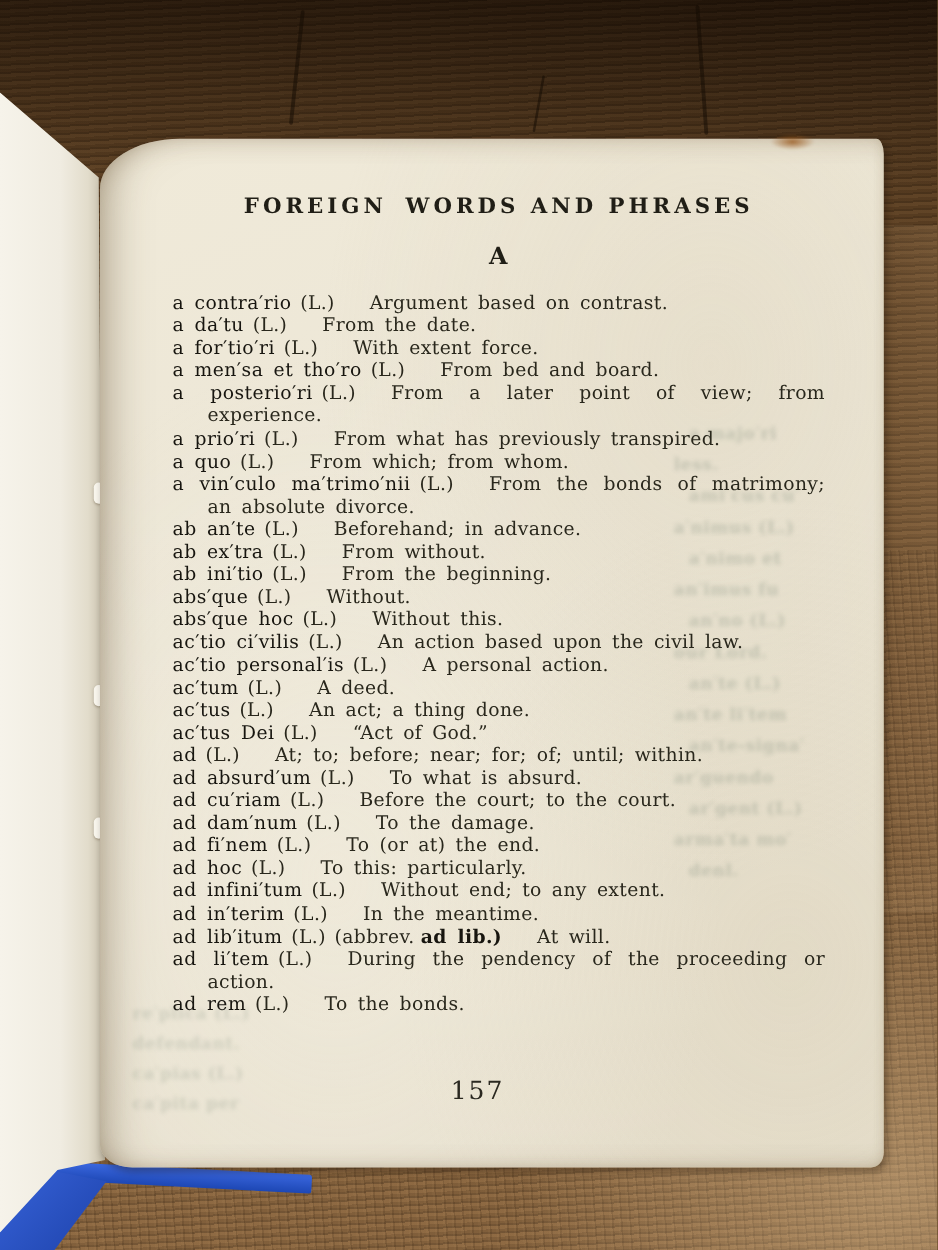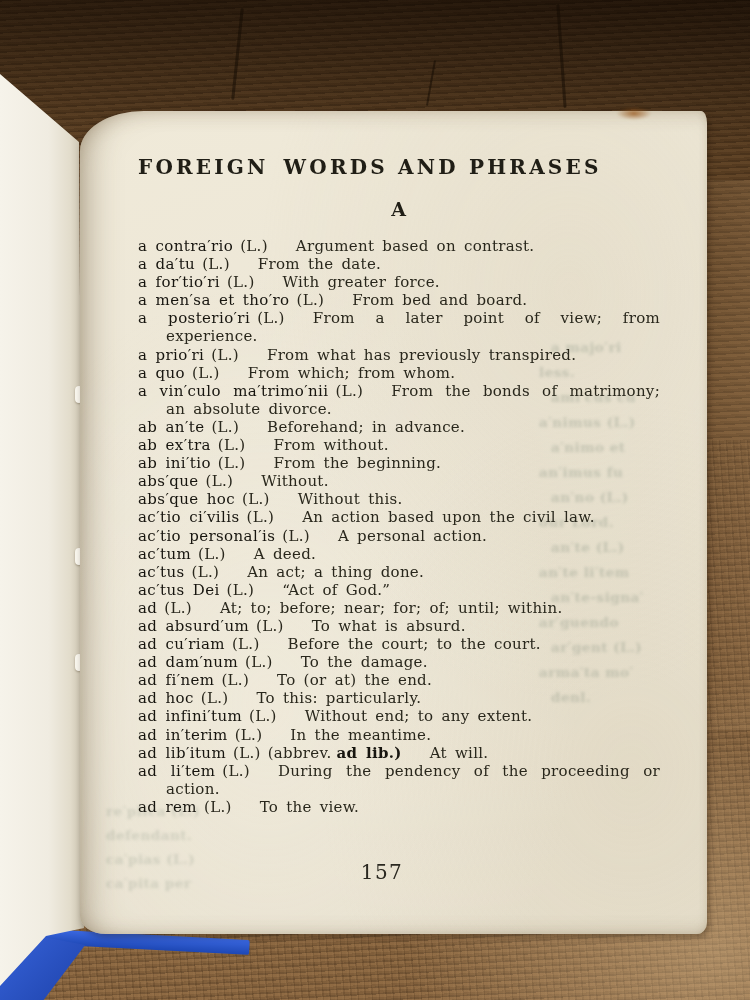--- a/index.html
+++ b/index.html
@@ -70,21 +70,21 @@
 
   
   .ghost{position:absolute;font-weight:bold;color:#5f7263;
     filter:blur(1.7px);letter-spacing:.5px;pointer-events:none;}
   .ghost-right{right:16px;top:224px;width:152px;font-size:13.5px;line-height:25px;opacity:.26;}
   .ghost-right div:nth-child(odd){margin-left:12px;}
   .ghost-bottom{left:26px;top:688px;width:210px;font-size:13.5px;line-height:24px;opacity:.2;}
 
   
   .content{position:absolute;left:58px;top:0;width:522px;color:#262419;}
-  .page-header{margin-top:44px;font-weight:bold;font-size:20px;
+  .page-header{margin-top:44px;text-align:center;font-weight:bold;font-size:17px;
     letter-spacing:3.2px;color:#201e16;white-space:nowrap;}
   .hdr-gap{display:inline-block;width:15px;}
   .section-letter{margin-top:19px;text-align:center;font-weight:bold;font-size:19px;
     letter-spacing:1px;color:#201e16;}
   .entries{margin-top:17px;}
   .entry{font-size:15px;line-height:18.1px;text-align:justify;
     padding-left:28px;text-indent:-28px;letter-spacing:.3px;word-spacing:3px;color:#29271c;}
   .term{font-weight:normal;color:#17150f;letter-spacing:.4px;}
   .lang{margin-left:7px;}
   .gap{display:inline-block;width:28px;}
@@ -147,21 +147,21 @@
       </div>
 
     <div class="content">
       <div class="page-header">
         <span>FOREIGN</span><span class="hdr-gap"></span><span>WORDS AND PHRASES</span>
       </div>
       <div class="section-letter">A</div>
       <div class="entries" id="entries">
           <div class="entry"><span class="term">a contra′rio</span><span class="lang">(L.)</span><span class="gap"></span><span class="def">Argument based on contrast.</span></div>
           <div class="entry"><span class="term">a da′tu</span><span class="lang">(L.)</span><span class="gap"></span><span class="def">From the date.</span></div>
-          <div class="entry"><span class="term">a for′tio′ri</span><span class="lang">(L.)</span><span class="gap"></span><span class="def">With greater force.</span></div>
+          <div class="entry"><span class="term">a for′tio′ri</span><span class="lang">(L.)</span><span class="gap"></span><span class="def">With extent force.</span></div>
           <div class="entry"><span class="term">a men′sa et tho′ro</span><span class="lang">(L.)</span><span class="gap"></span><span class="def">From bed and board.</span></div>
           <div class="entry"><span class="term">a posterio′ri</span><span class="lang">(L.)</span><span class="gap"></span><span class="def">From a later point of view; from experience.</span></div>
           <div class="entry"><span class="term">a prio′ri</span><span class="lang">(L.)</span><span class="gap"></span><span class="def">From what has previously transpired.</span></div>
           <div class="entry"><span class="term">a quo</span><span class="lang">(L.)</span><span class="gap"></span><span class="def">From which; from whom.</span></div>
           <div class="entry"><span class="term">a vin′culo ma′trimo′nii</span><span class="lang">(L.)</span><span class="gap"></span><span class="def">From the bonds of matrimony; an absolute divorce.</span></div>
           <div class="entry"><span class="term">ab an′te</span><span class="lang">(L.)</span><span class="gap"></span><span class="def">Beforehand; in advance.</span></div>
           <div class="entry"><span class="term">ab ex′tra</span><span class="lang">(L.)</span><span class="gap"></span><span class="def">From without.</span></div>
           <div class="entry"><span class="term">ab ini′tio</span><span class="lang">(L.)</span><span class="gap"></span><span class="def">From the beginning.</span></div>
           <div class="entry"><span class="term">abs′que</span><span class="lang">(L.)</span><span class="gap"></span><span class="def">Without.</span></div>
           <div class="entry"><span class="term">abs′que hoc</span><span class="lang">(L.)</span><span class="gap"></span><span class="def">Without this.</span></div>
@@ -173,20 +173,20 @@
           <div class="entry"><span class="term">ad</span><span class="lang">(L.)</span><span class="gap"></span><span class="def">At; to; before; near; for; of; until; within.</span></div>
           <div class="entry"><span class="term">ad absurd′um</span><span class="lang">(L.)</span><span class="gap"></span><span class="def">To what is absurd.</span></div>
           <div class="entry"><span class="term">ad cu′riam</span><span class="lang">(L.)</span><span class="gap"></span><span class="def">Before the court; to the court.</span></div>
           <div class="entry"><span class="term">ad dam′num</span><span class="lang">(L.)</span><span class="gap"></span><span class="def">To the damage.</span></div>
           <div class="entry"><span class="term">ad fi′nem</span><span class="lang">(L.)</span><span class="gap"></span><span class="def">To (or at) the end.</span></div>
           <div class="entry"><span class="term">ad hoc</span><span class="lang">(L.)</span><span class="gap"></span><span class="def">To this: particularly.</span></div>
           <div class="entry"><span class="term">ad infini′tum</span><span class="lang">(L.)</span><span class="gap"></span><span class="def">Without end; to any extent.</span></div>
           <div class="entry"><span class="term">ad in′terim</span><span class="lang">(L.)</span><span class="gap"></span><span class="def">In the meantime.</span></div>
           <div class="entry"><span class="term">ad lib′itum</span><span class="lang">(L.)</span><span class="note-pre">(abbrev.</span><span class="note-bold">ad lib.)</span><span class="gap"></span><span class="def">At will.</span></div>
           <div class="entry"><span class="term">ad li′tem</span><span class="lang">(L.)</span><span class="gap"></span><span class="def">During the pendency of the proceeding or action.</span></div>
-          <div class="entry"><span class="term">ad rem</span><span class="lang">(L.)</span><span class="gap"></span><span class="def">To the view.</span></div>
+          <div class="entry"><span class="term">ad rem</span><span class="lang">(L.)</span><span class="gap"></span><span class="def">To the bonds.</span></div>
         </div>
     </div>
 
     <div class="page-number">157</div>
   </div>
 
 </div>
 
 </body></html>

